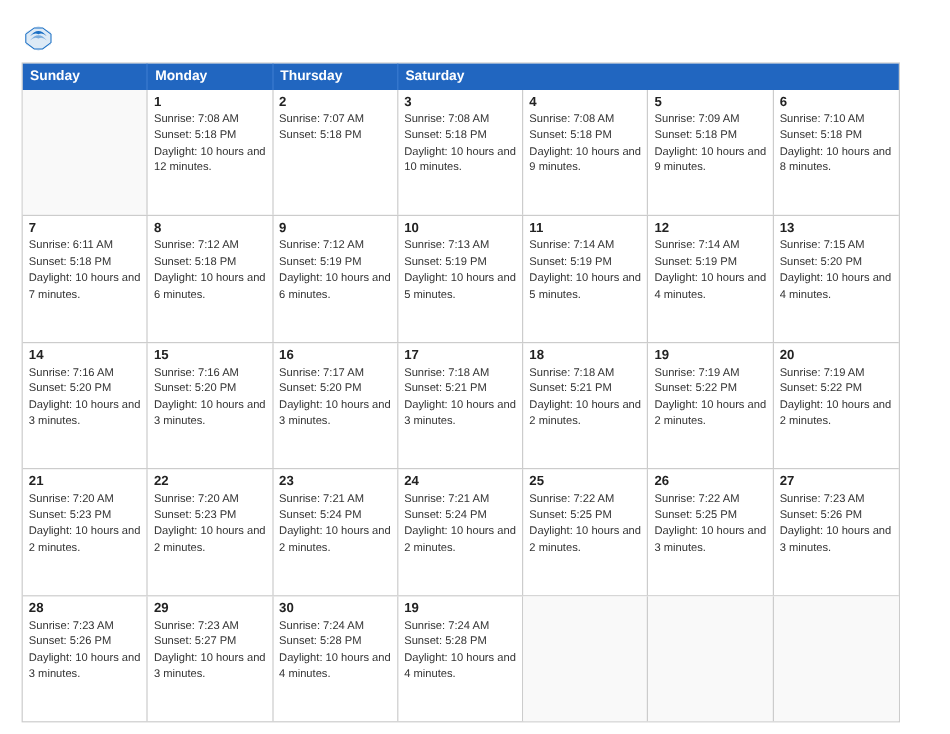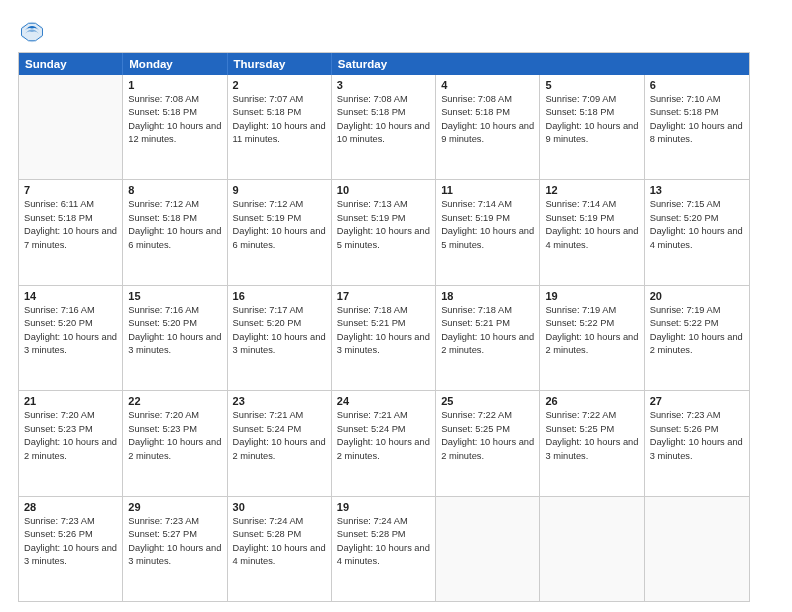--- a/index.html
+++ b/index.html
@@ -144,21 +144,20 @@
           <div class="cal-cell">
             <div class="day-num">1</div>
             <div class="cell-line">Sunrise: 7:08 AM</div>
             <div class="cell-line">Sunset: 5:18 PM</div>
             <div class="cell-line">Daylight: 10 hours and 12 minutes.</div>
           </div>
           <div class="cal-cell">
             <div class="day-num">2</div>
             <div class="cell-line">Sunrise: 7:07 AM</div>
             <div class="cell-line">Sunset: 5:18 PM</div>
-            <div class="cell-line">Daylight: 10 hours and 11 minutes.</div>
           </div>
           <div class="cal-cell">
             <div class="day-num">3</div>
             <div class="cell-line">Sunrise: 7:08 AM</div>
             <div class="cell-line">Sunset: 5:18 PM</div>
             <div class="cell-line">Daylight: 10 hours and 10 minutes.</div>
           </div>
           <div class="cal-cell">
             <div class="day-num">4</div>
             <div class="cell-line">Sunrise: 7:08 AM</div>

